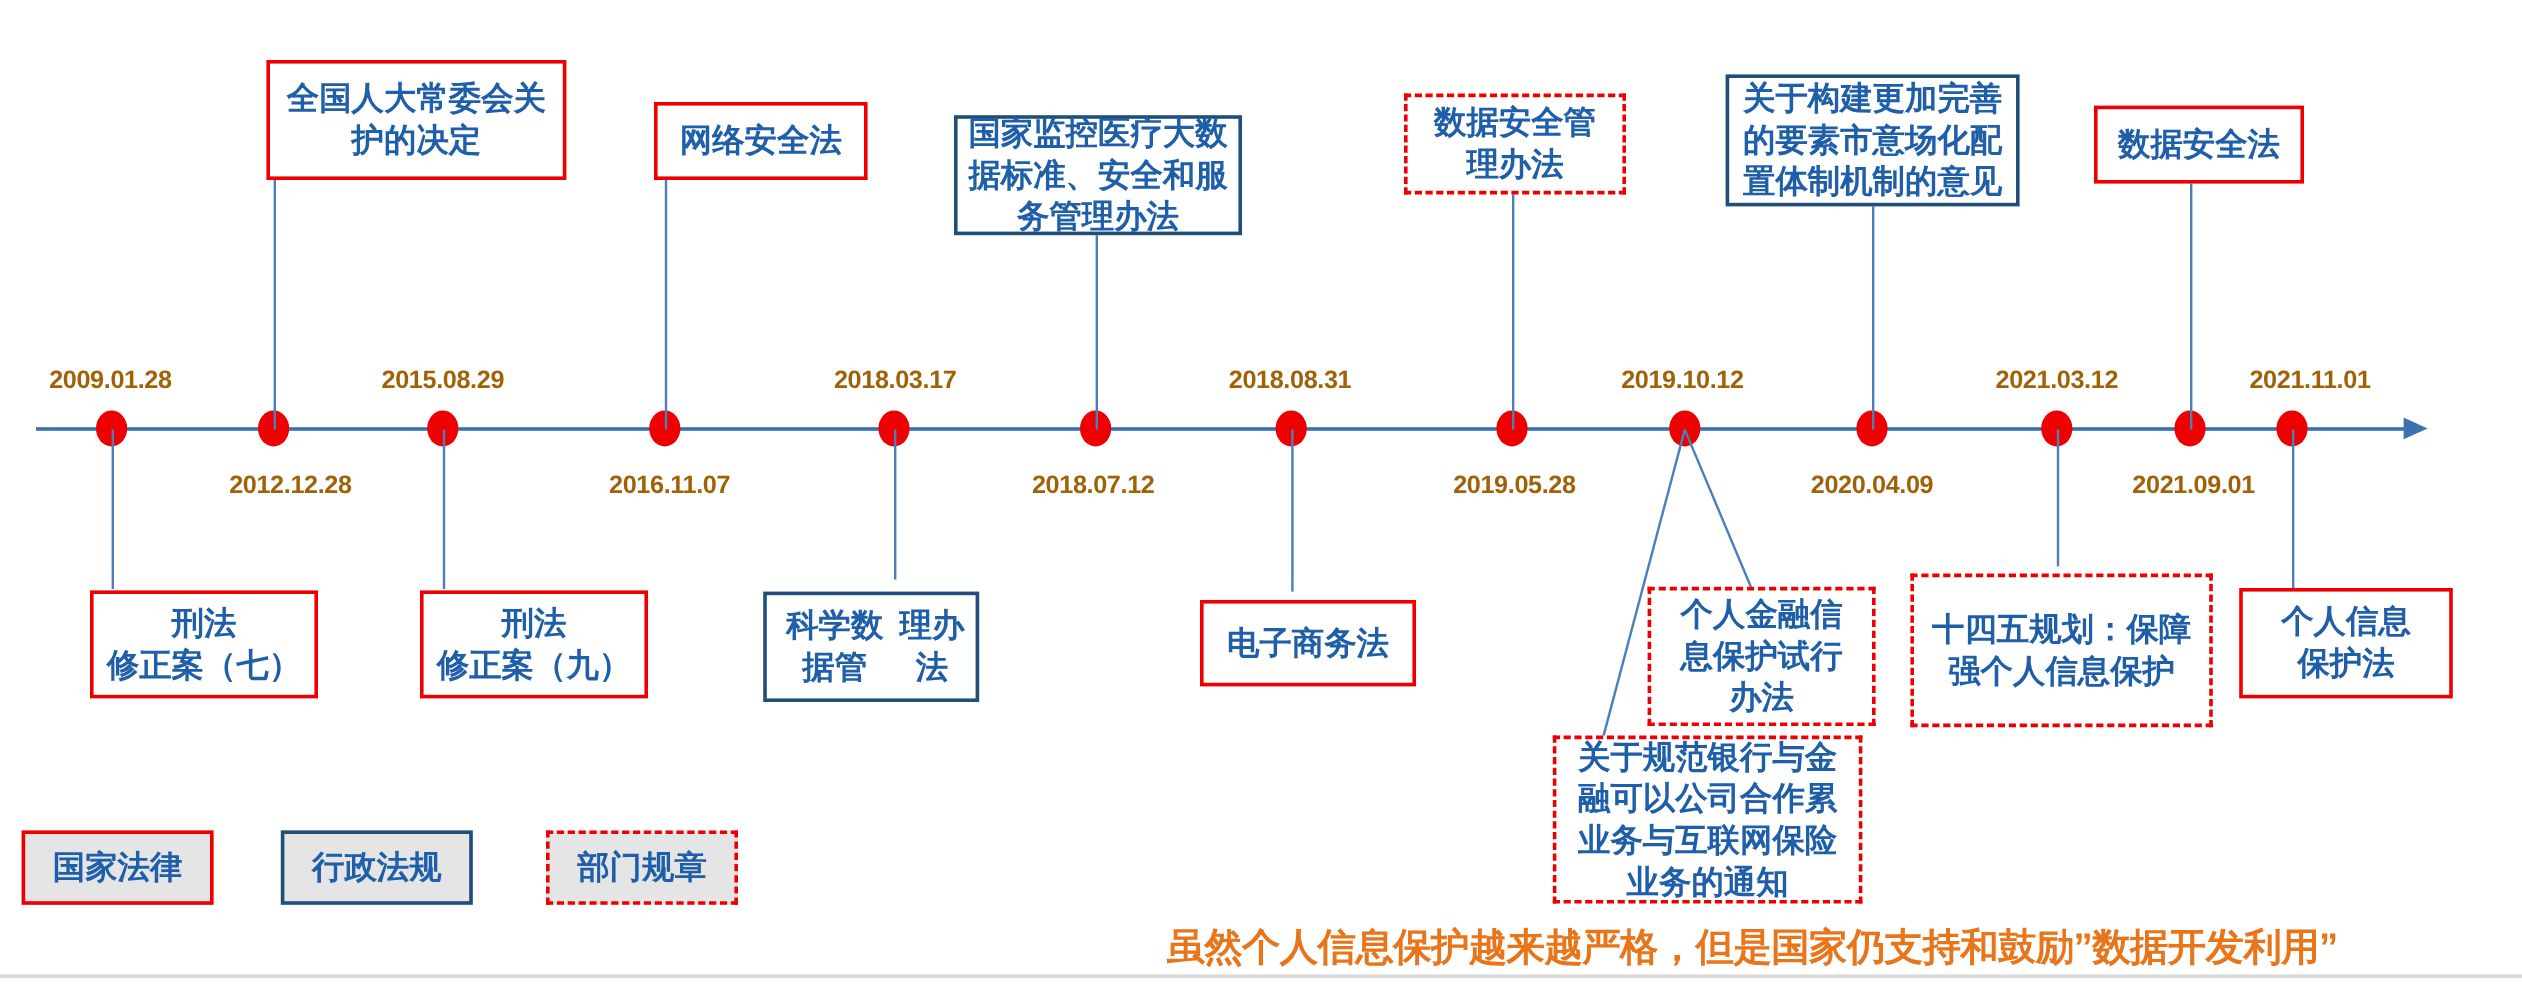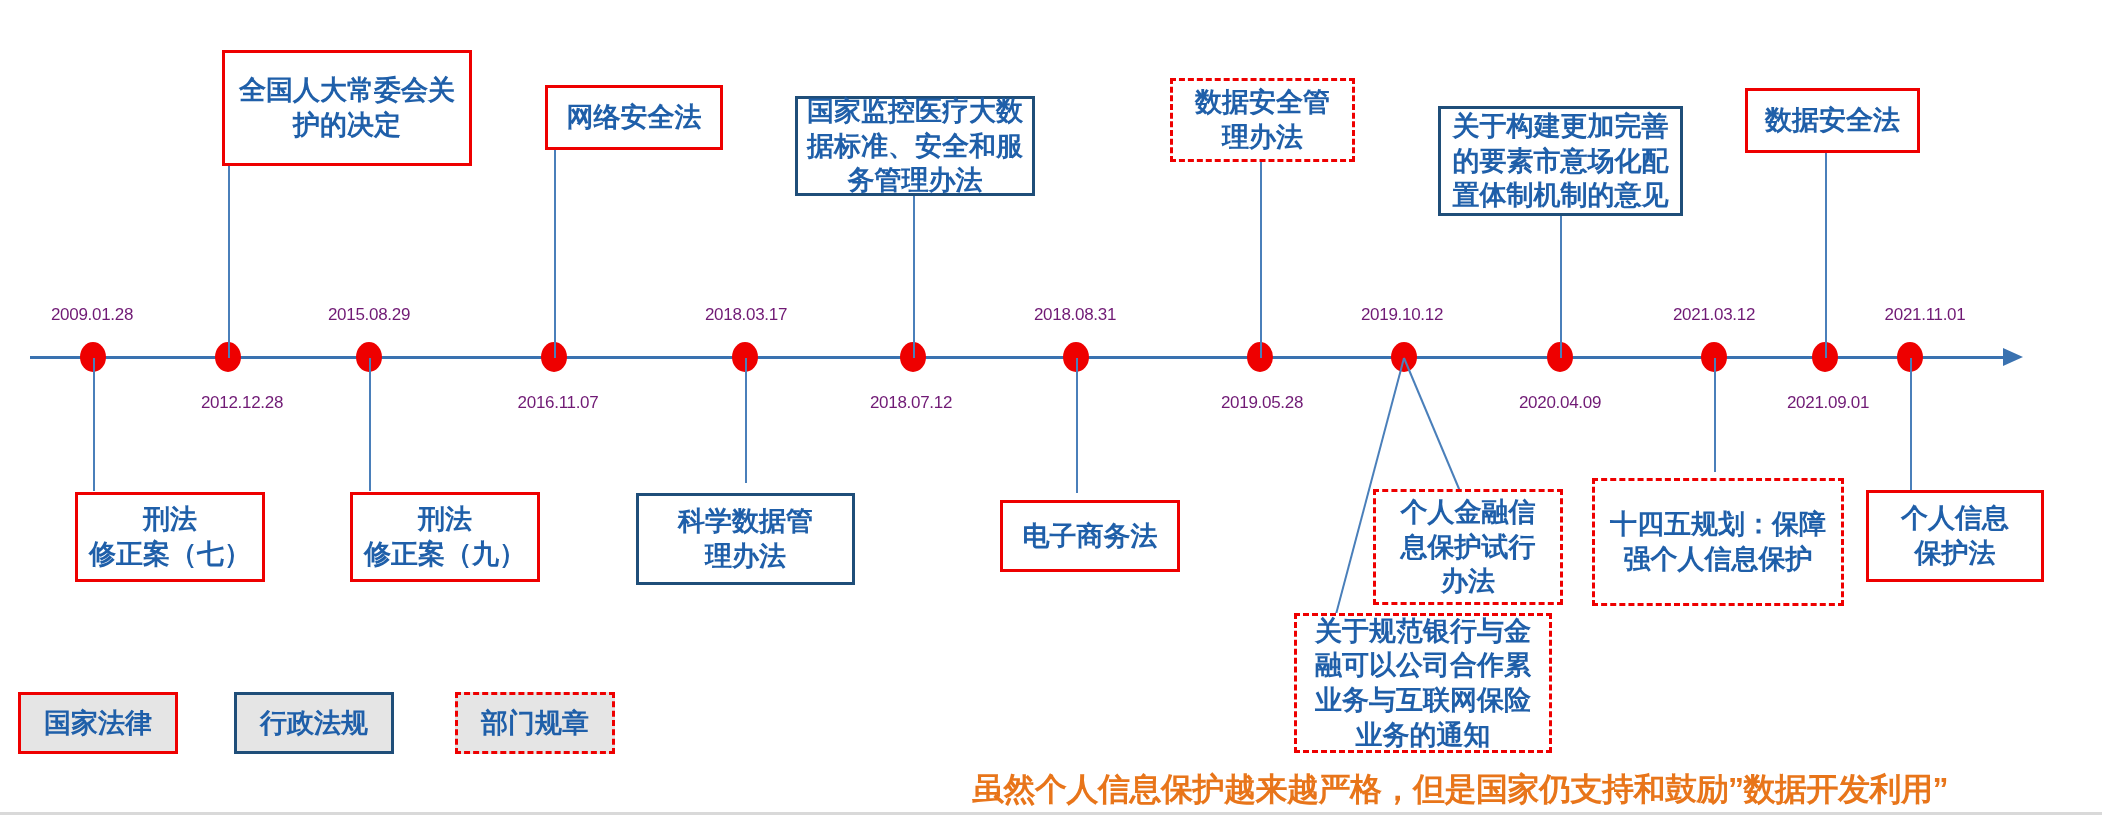--- a/index.html
+++ b/index.html
@@ -29,24 +29,24 @@
     position:absolute;
     width:26px;height:30px;
     background:#ee0000;
     border-radius:50%;
     transform:translate(-50%,-50%);
   }
 
   
   .date{
     position:absolute;
-    color:#701a75;
+    color:#a16207;
     font-family:"Liberation Sans","DejaVu Sans",sans-serif;
-    font-weight:normal;
-    font-size:17px;
+    font-weight:bold;
+    font-size:21px;
     letter-spacing:-0.3px;
     white-space:nowrap;
     transform:translateX(-50%);
   }
 
   
   .stem{
     position:absolute;
     width:2px;
     background:#4a7fba;
@@ -146,61 +146,61 @@
   <div class="stem" style="left:745px;top:358px;height:125px;"></div>
   <div class="stem" style="left:1076px;top:358px;height:135px;"></div>
   <div class="stem" style="left:1714px;top:358px;height:114px;"></div>
   <div class="stem" style="left:1910px;top:358px;height:132px;"></div>
 
   <svg class="diag" style="left:1230px;top:356px;width:250px;height:270px;" viewBox="0 0 250 270">
     <line x1="174" y1="2" x2="105" y2="262" stroke="#4a7fba" stroke-width="2"></line>
     <line x1="174" y1="2" x2="232" y2="140" stroke="#4a7fba" stroke-width="2"></line>
   </svg>
 
-  <div class="box law" style="left:222px;top:50px;width:250px;height:116px;flex-direction:column;">
+  <div class="box law" style="left:222px;top:50px;width:250px;height:100px;flex-direction:column;">
     <span>全国人大常委会关</span>
     <span>护的决定</span>
   </div>
 
   <div class="box law" style="left:545px;top:85px;width:178px;height:65px;">
     <span>网络安全法</span>
   </div>
 
   <div class="box reg" style="left:795px;top:72px;width:240px;height:100px;flex-direction:column;margin-top:24px;">
     <span>国家监控医疗大数</span>
     <span>据标准、安全和服</span>
     <span>务管理办法</span>
   </div>
 
   <div class="box rule" style="left:1170px;top:78px;width:185px;height:84px;flex-direction:column;">
     <span>数据安全管</span>
     <span>理办法</span>
   </div>
 
-  <div class="box reg" style="left:1438px;top:62px;width:245px;height:110px;flex-direction:column;margin-top:44px;">
+  <div class="box reg" style="left:1438px;top:62px;width:245px;height:110px;flex-direction:column;">
     <span>关于构建更加完善</span>
     <span>的要素市意场化配</span>
     <span>置体制机制的意见</span>
   </div>
 
   <div class="box law" style="left:1745px;top:88px;width:175px;height:65px;">
     <span>数据安全法</span>
   </div>
 
   <div class="box law" style="left:75px;top:492px;width:190px;height:90px;flex-direction:column;">
     <span>刑法</span>
     <span>修正案（七）</span>
   </div>
 
   <div class="box law" style="left:350px;top:492px;width:190px;height:90px;flex-direction:column;">
     <span>刑法</span>
     <span>修正案（九）</span>
   </div>
 
-  <div class="box reg" style="left:636px;top:493px;width:219px;height:92px;flex-direction:column;text-align:center;">
+  <div class="box reg" style="left:636px;top:493px;width:180px;height:92px;flex-direction:row;text-align:center;">
     <span>科学数据管</span>
     <span>理办法</span>
   </div>
 
   <div class="box law" style="left:1000px;top:500px;width:180px;height:72px;">
     <span>电子商务法</span>
   </div>
 
   <div class="box rule" style="left:1373px;top:489px;width:190px;height:116px;flex-direction:column;">
     <span>个人金融信</span>

